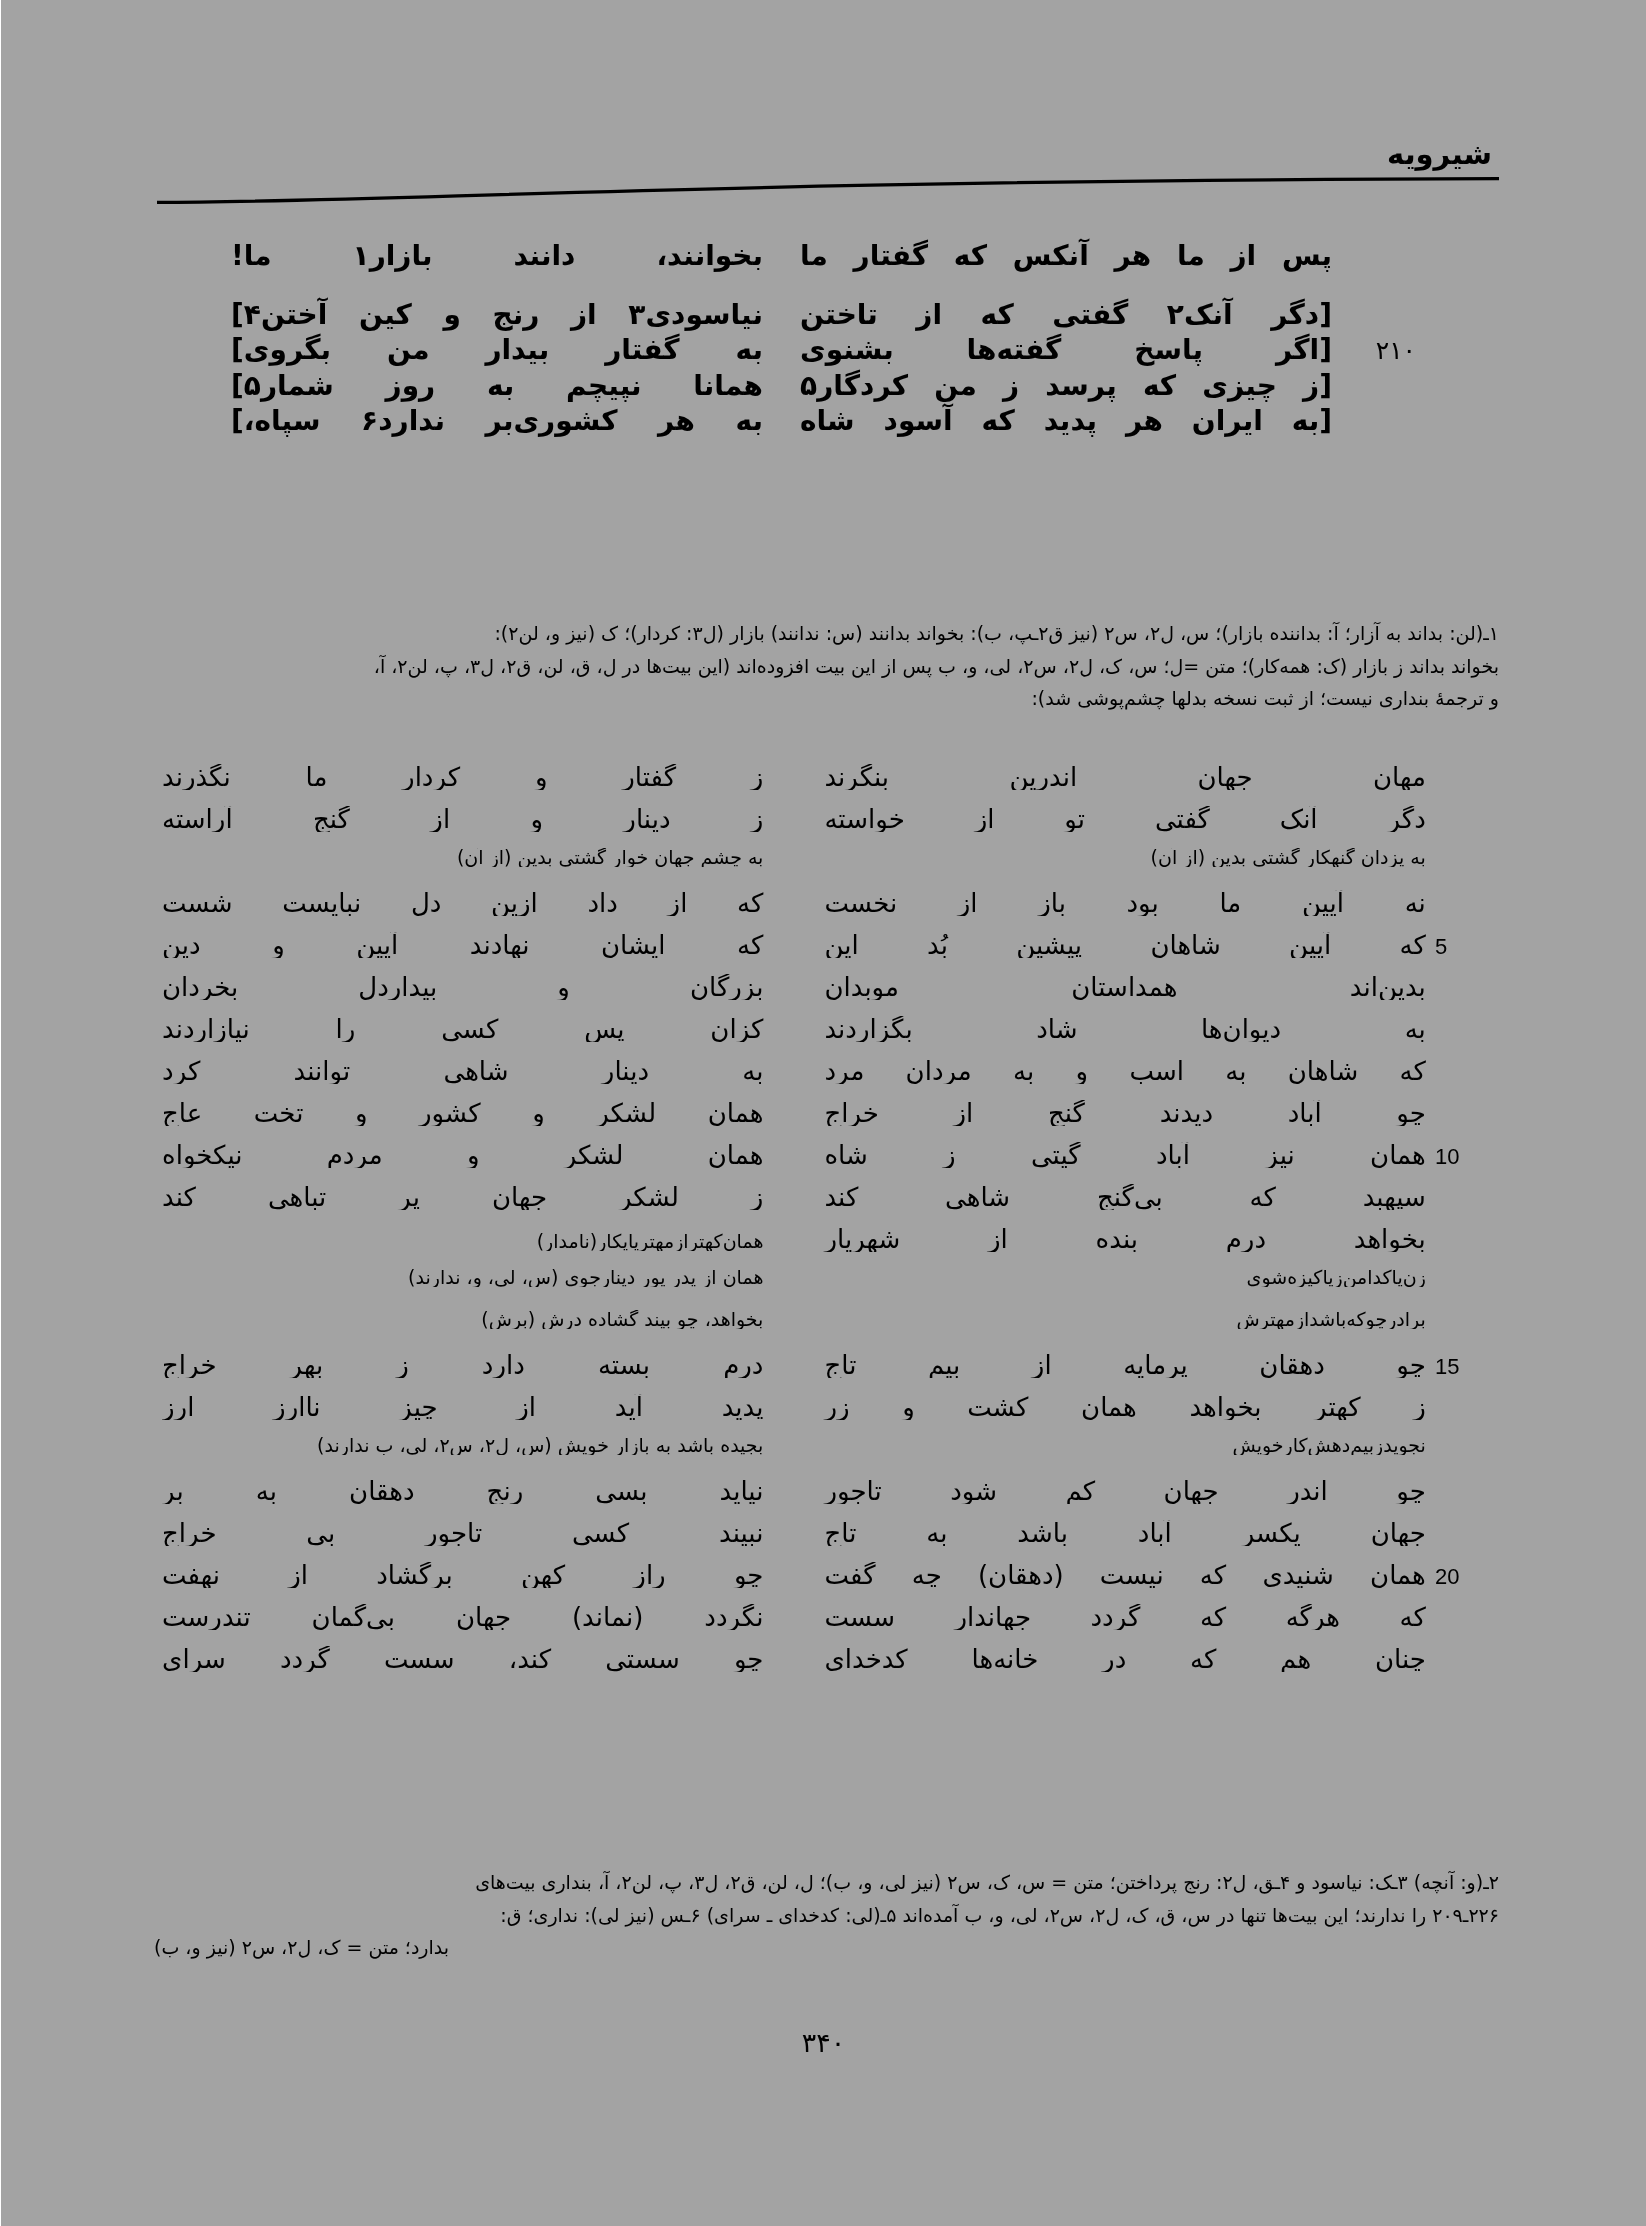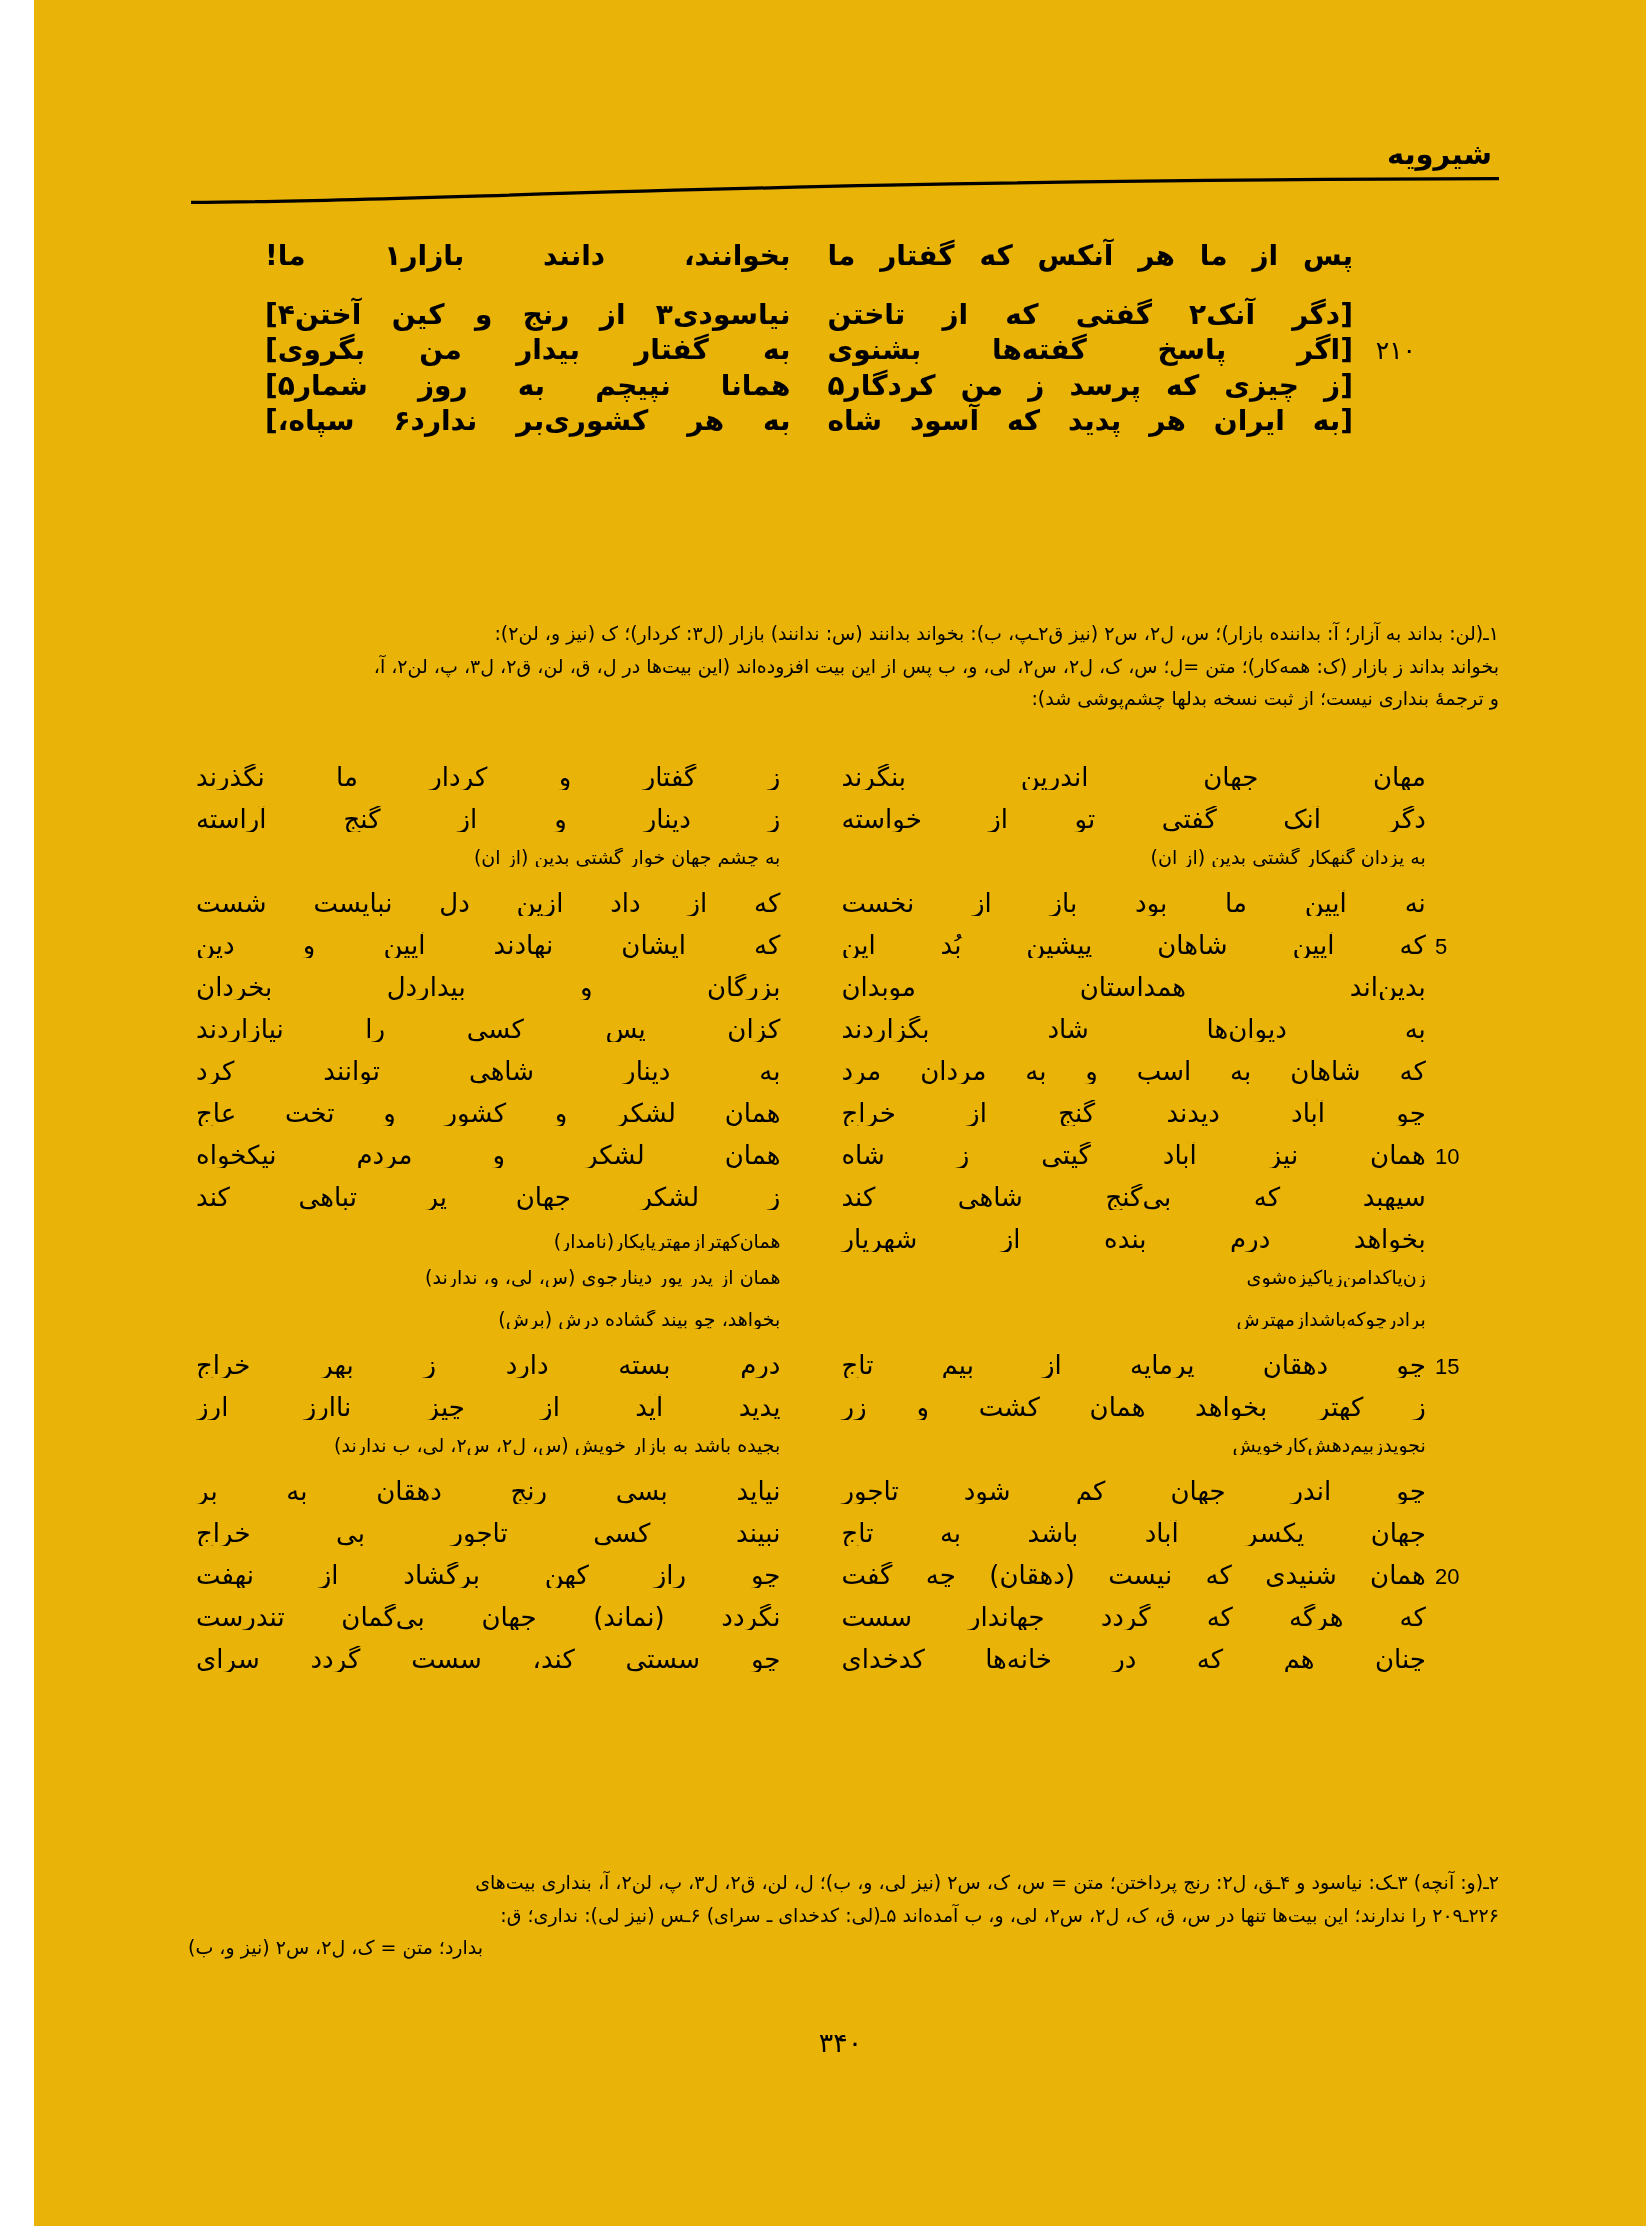--- a/index.html
+++ b/index.html
@@ -8,22 +8,21 @@
     width:1647px;
     height:2226px;
     position:relative;
     font-family:"DejaVu Sans","Liberation Sans",sans-serif;
     color:#000000;
     overflow:hidden;
   }
   .page{
     position:absolute;
     inset:0;
-    background:#eab308;
-    margin-left:34px;
+    background:#a3a3a3;
   }
 
   
   .runhead{
     position:absolute;
     top:137px;
     right:155px;
     font-size:29px;
     font-weight:bold;
     letter-spacing:0.9px;
@@ -53,21 +52,21 @@
     line-height:1.0;
     margin-bottom:31px;
     position:relative;
   }
   .couplet.tight{margin-bottom:7.4px;}
   .cnum{
     width:59px;
     flex:0 0 59px;
     font-size:25px;
     text-align:right;
-    padding-left:4px;
+    padding-left:25px;
     direction:rtl;
   }
   .hemistich{
     flex:1 1 50%;
     display:flex;
     justify-content:space-between;
     white-space:nowrap;
     direction:rtl;
   }
   .hemistich > span{display:inline-block;font-weight:bold;}

